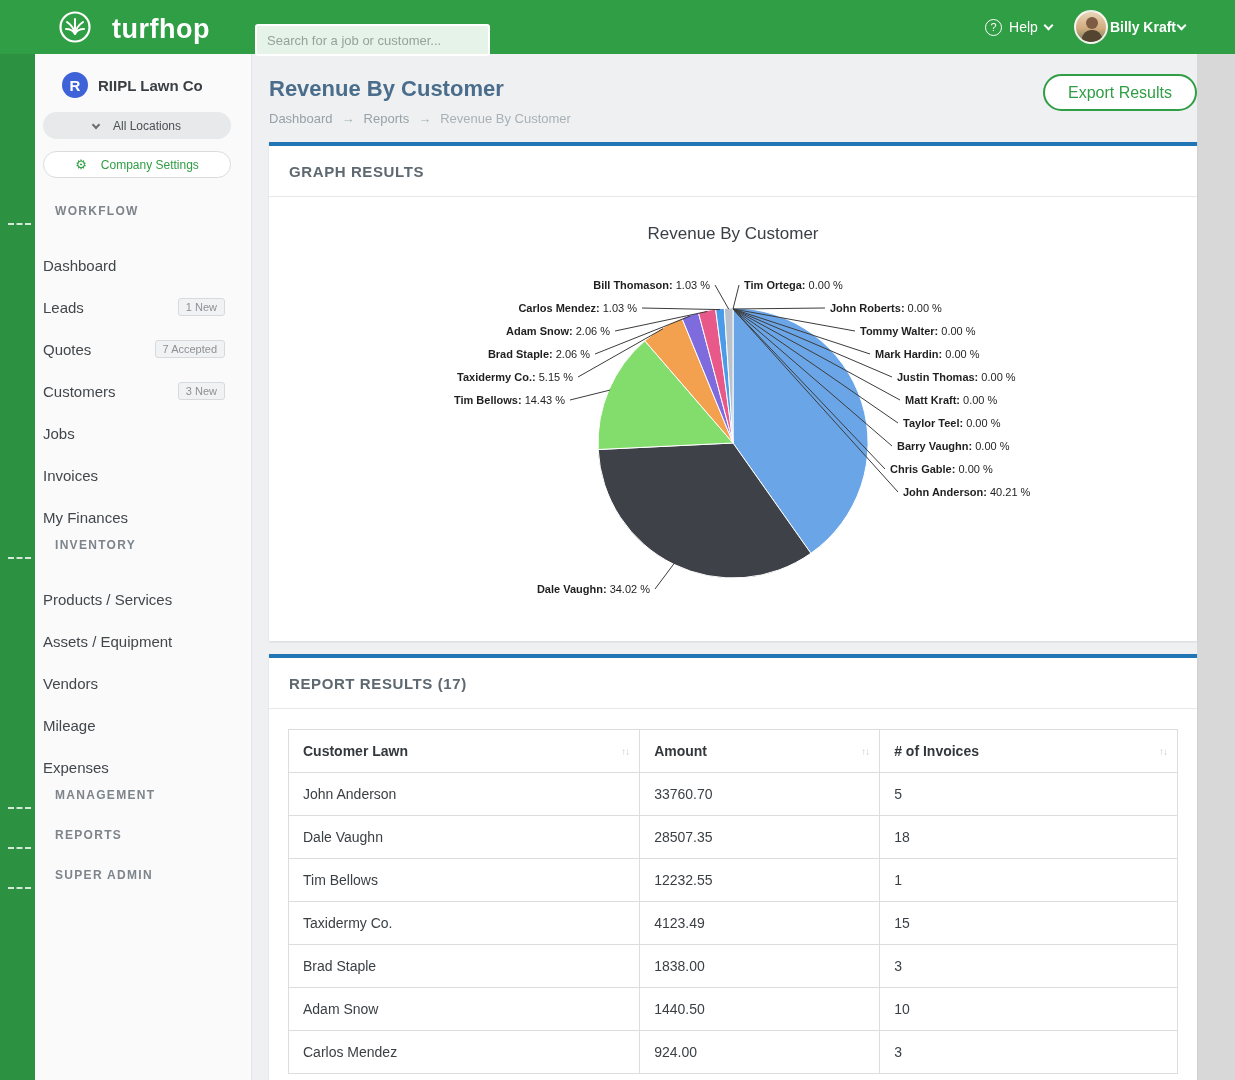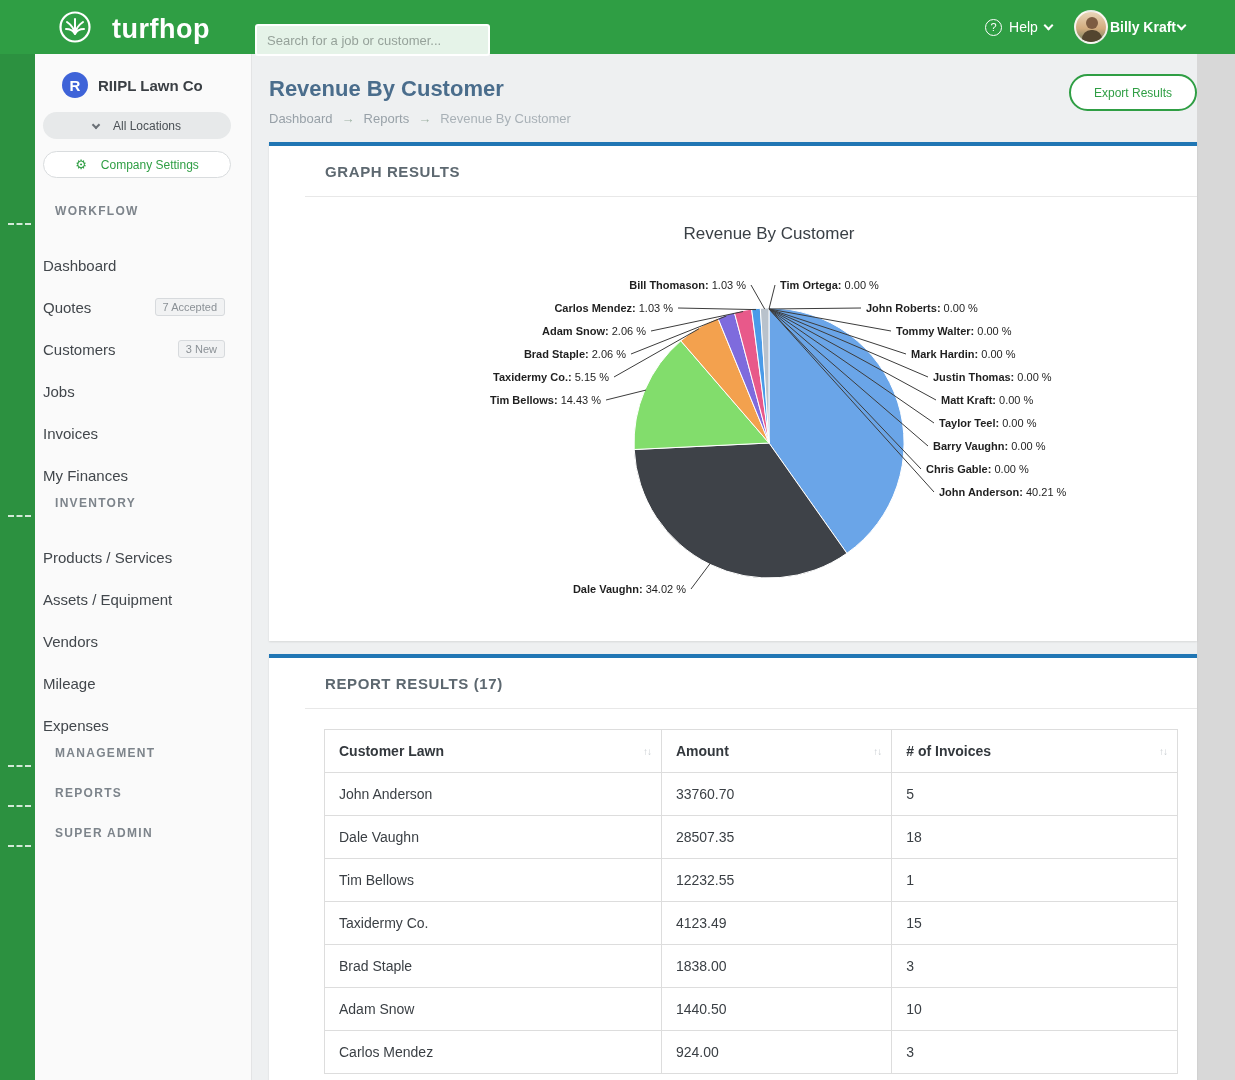--- a/index.html
+++ b/index.html
@@ -58,26 +58,26 @@
     border:1px solid #d7dadd; border-radius:3px; padding:2px 7px; white-space:nowrap; }
 
   
   .main-header { position:relative; width:928px; padding:22px 0 16px; }
   .page-title { font-size:22px; font-weight:bold; color:#4a6d8c; }
   .breadcrumb { margin-top:9px; font-size:13px; color:#98a1a8; display:flex; align-items:center; gap:9px; }
   .crumb { cursor:pointer; }
   .crumb-current { color:#a9b1b7; }
   .crumb-sep { color:#9fb3a6; }
   .export-btn { position:absolute; right:0; top:20px; height:37px; padding:0 23px; background:#fff;
-    border:2px solid #2f9e44; border-radius:19px; color:#2f9e44; font-size:12px; cursor:pointer;
+    border:2px solid #2f9e44; border-radius:19px; color:#2f9e44; font-size:16px; cursor:pointer;
     font-family:"Liberation Sans",sans-serif; }
 
   
   .card { width:928px; background:#fff; border-top:4px solid #2076b4;
-    box-shadow:0 1px 2px rgba(0,0,0,0.10); margin-bottom:13px;padding-left:36px; }
+    box-shadow:0 1px 2px rgba(0,0,0,0.10); margin-bottom:13px; }
   .card-header { height:51px; display:flex; align-items:center; padding:0 20px; font-size:15px;
     font-weight:bold; letter-spacing:0.6px; color:#5d6870; border-bottom:1px solid #e8e8e8; }
   .graph-body { padding:4px 0 10px; }
   #pie-svg { display:block; margin:0 auto; }
   #pie-svg text { font-family:"Liberation Sans",sans-serif; }
   .report-body { padding:20px 19px 30px; }
 
   
   table { width:100%; border-collapse:collapse; font-size:14px; color:#3a3f44; }
   th, td { border:1px solid #ddd; text-align:left; padding:13px 14px; }
@@ -134,20 +134,24 @@
         <span class="gear-glyph">⚙</span>
         <span>Company Settings</span>
       </div>
       <nav id="sidebar-nav">
           <div class="nav-section-header">
             <span class="dash-marks"></span>
             <span>WORKFLOW</span>
           </div>
           <div class="nav-item">
             <span>Dashboard</span>
+          </div>
+          <div class="nav-item">
+            <span>Leads</span>
+            <span class="badge">1 New</span>
           </div>
           <div class="nav-item">
             <span>Quotes</span>
             <span class="badge">7 Accepted</span>
           </div>
           <div class="nav-item">
             <span>Customers</span>
             <span class="badge">3 New</span>
           </div>
           <div class="nav-item">

